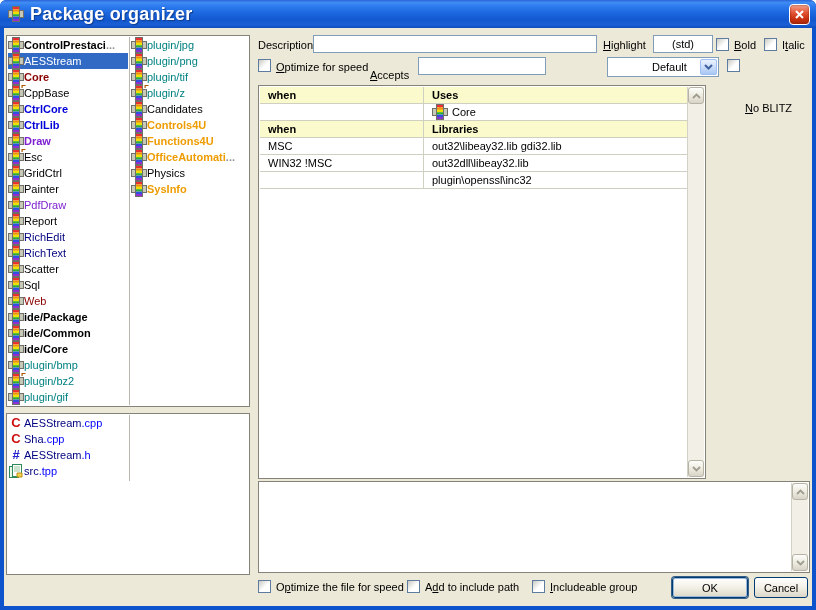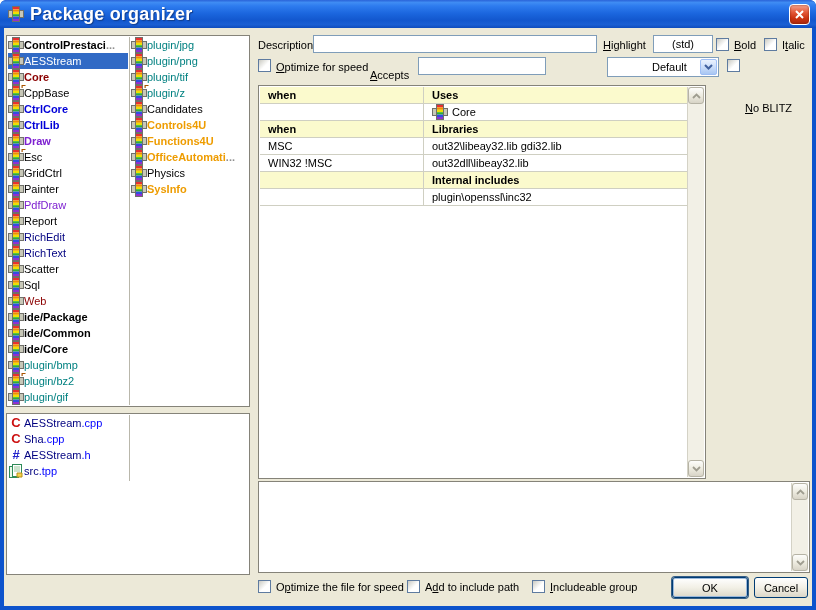--- a/index.html
+++ b/index.html
@@ -695,26 +695,20 @@
             <div class="t-cell t-right">
               <span>out32\libeay32.lib gdi32.lib</span>
             </div>
           </div>
           <div class="t-row">
             <div class="t-cell t-left">WIN32 !MSC</div>
             <div class="t-cell t-right">
               <span>out32dll\libeay32.lib</span>
             </div>
           </div>
-          <div class="t-row t-head">
-            <div class="t-cell t-left"></div>
-            <div class="t-cell t-right">
-              <span>Internal includes</span>
-            </div>
-          </div>
           <div class="t-row">
             <div class="t-cell t-left"></div>
             <div class="t-cell t-right">
               <span>plugin\openssl\inc32</span>
             </div>
           </div>
         </div>
       <div class="sb">
         <span class="sb-btn up">
           <svg width="9" height="6" viewBox="0 0 9 6">

